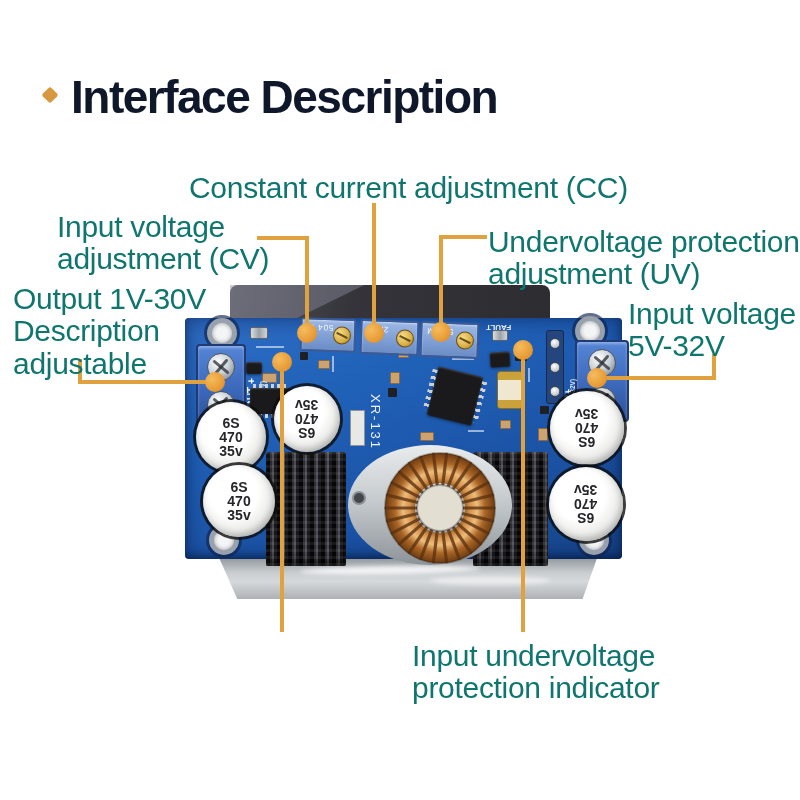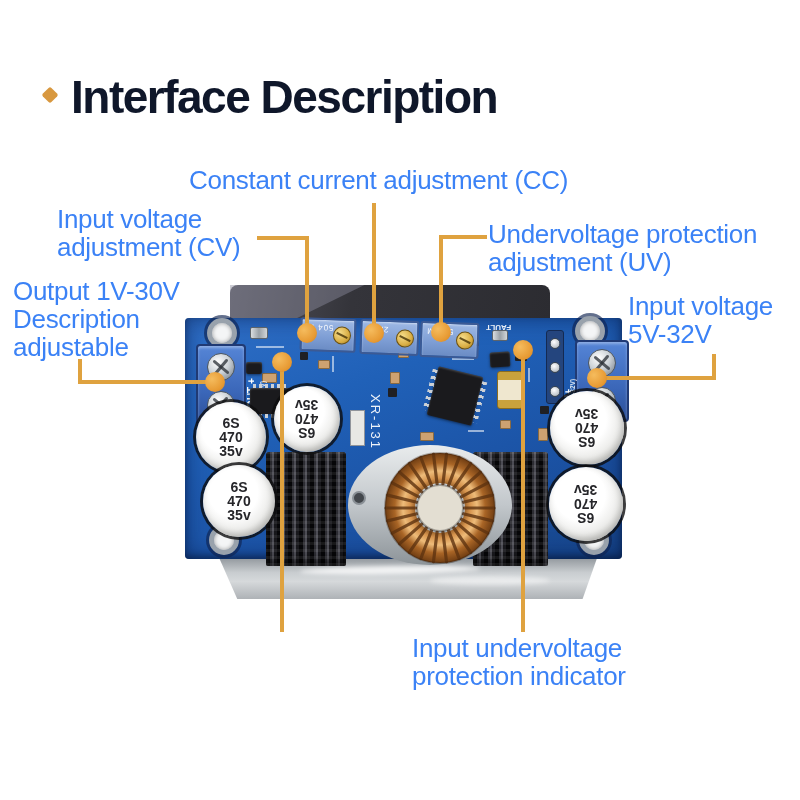--- a/index.html
+++ b/index.html
@@ -1,20 +1,20 @@
 <!DOCTYPE html>
 <html><head>
 <meta charset="utf-8">
 <style>
   html,body{margin:0;padding:0;background:#fff;}
   #stage{position:relative;width:800px;height:800px;background:#ffffff;overflow:hidden;
          font-family:"Liberation Sans",sans-serif;}
   .abs{position:absolute;}
   
-  .label{font-size:26px;line-height:1.08;color:#3b82f6;white-space:pre-line;letter-spacing:-0.3px;}
+  .label{font-size:30px;line-height:1.08;color:#0f766e;white-space:pre-line;letter-spacing:-0.3px;margin-top:6px;}
   .title{font-size:46px;font-weight:bold;color:#0f172a;letter-spacing:-1.5px;}
   .bullet{width:12px;height:12px;background:#d8983f;transform:rotate(45deg);border-radius:2px;}
   
   .line{background:#dfa23f;}
   .dot{width:20px;height:20px;border-radius:50%;
        background:radial-gradient(circle at 35% 35%,#f5bc5e,#e79a33 65%,#c87e20);}
   
   .pcb{background:linear-gradient(160deg,#2f6fc7 0%,#2061b8 32%,#1b52a4 68%,#164488 100%);
        border-radius:4px;box-shadow:inset 0 0 22px rgba(0,16,60,.55), inset 0 -3px 6px rgba(0,0,0,.35);}
   .backplate{background:linear-gradient(100deg,#55555e 0%,#34343a 38%,#2c2c31 100%);border-radius:8px;}

